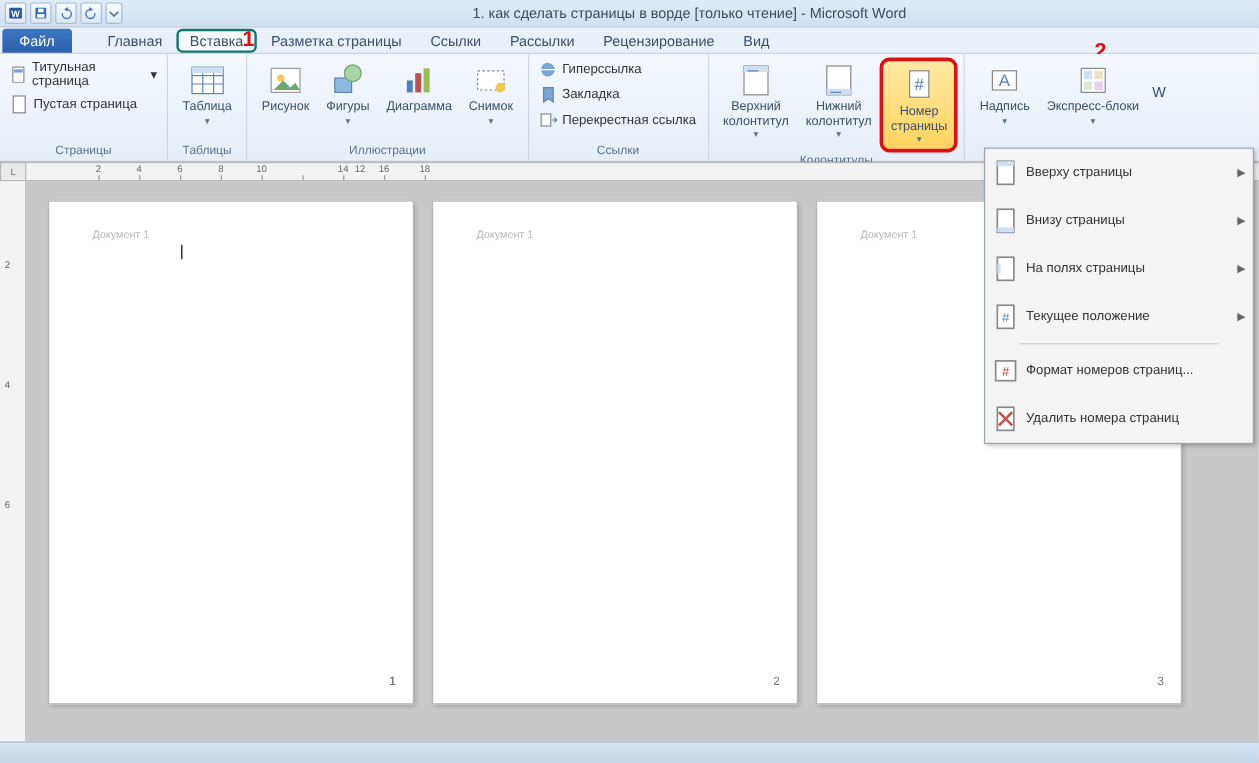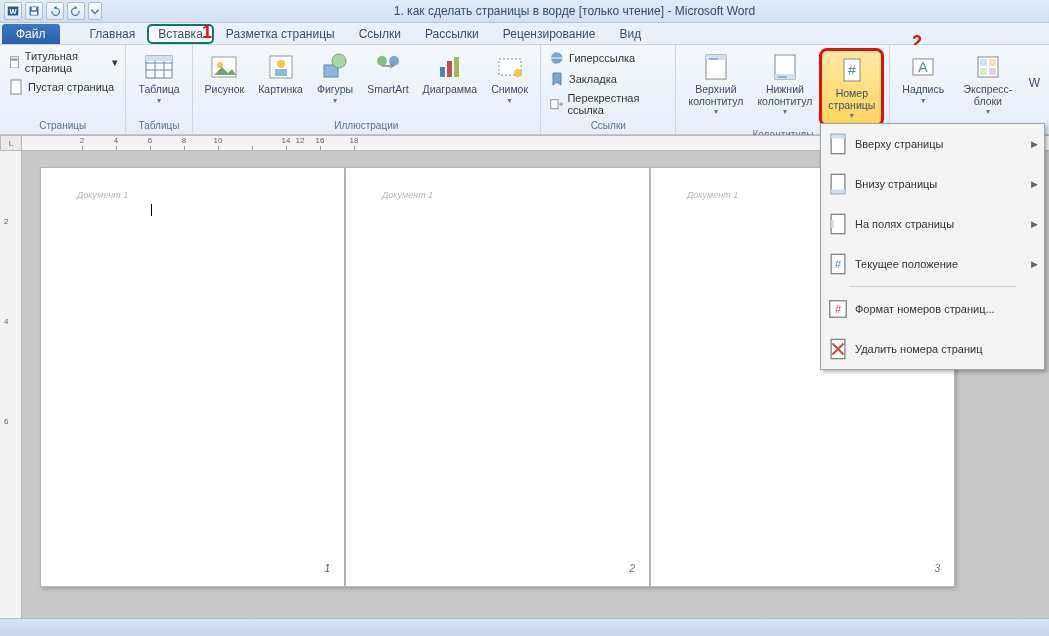--- a/index.html
+++ b/index.html
@@ -46,21 +46,21 @@
   .menu hr { border:none; border-top:1px solid #d0d0d0; margin:2px 28px 2px 28px; }
 
   
   .docarea { position:absolute; left:0; top:135px; right:0; bottom:18px; background:#c8c8c8; overflow:hidden; }
   .hruler { height:16px; background:#f3f3f3; border:1px solid #b8b8b8; border-left:none; border-right:none; margin-left:22px; position:relative; font-size:8px; color:#666; }
   .hruler .tick { position:absolute; top:10px; width:1px; height:4px; background:#999; }
   .hruler .num { position:absolute; top:0; transform:translateX(-50%); }
   .vruler { position:absolute; left:0; top:16px; bottom:0; width:22px; background:#f3f3f3; border-right:1px solid #b8b8b8; }
   .vruler .num { position:absolute; left:4px; font-size:8px; color:#666; transform:translateY(-50%); }
   .lcorner { position:absolute; left:0; top:0; width:22px; height:16px; background:#eaeaea; border:1px solid #b8b8b8; display:flex; align-items:center; justify-content:center; font-size:8px; color:#777; }
-  .pages { position:absolute; left:22px; top:22px; right:0; bottom:0; overflow:auto; display:flex; padding:10px 18px 20px 18px;font-style:italic; }
+  .pages { position:absolute; left:22px; top:22px; right:0; bottom:0; overflow:auto; display:flex; gap:15px; padding:10px 18px 20px 18px; }
   .page { width:305px; height:420px; background:#fff; border:1px solid #b5b5b5; box-shadow:2px 2px 4px rgba(0,0,0,.2); position:relative; }
   .page .phdr { position:absolute; top:22px; left:36px; font-size:9px; color:#b8b8b8; }
   .page .pnum { position:absolute; bottom:12px; right:14px; font-size:10px; color:#777; }
   .cursor { position:absolute; top:36px; left:110px; width:1px; height:12px; background:#000; }
 
   .statusbar { position:absolute; left:0; right:0; bottom:0; height:18px; background:linear-gradient(#d8e4f2,#c6d6e9); border-top:1px solid #a9bfd6; }
 
   svg { display:block; }
 </style>
 </head>
@@ -165,47 +165,26 @@
               <rect x="4" y="6" width="24" height="20" fill="#fff" stroke="#999"></rect>
               <circle cx="12" cy="14" r="3" fill="#f2c94c"></circle>
               <path d="M6 24 L14 16 L20 22 L24 18 L28 24 Z" fill="#6fa56f"></path>
             </svg>
           </div>
         <div class="blabel">Рисунок</div>
       </div>
       <div class="bigbtn">
         <div class="bic">
             <svg viewBox="0 0 32 32">
-              <rect x="5" y="5" width="22" height="22" fill="#fff" stroke="#999"></rect>
-              <circle cx="16" cy="13" r="4" fill="#f2c94c"></circle>
-              <rect x="10" y="18" width="12" height="7" fill="#8fb8e0"></rect>
-            </svg>
-          </div>
-        <div class="blabel">Картинка</div>
-      </div>
-      <div class="bigbtn">
-        <div class="bic">
-            <svg viewBox="0 0 32 32">
               <rect x="5" y="14" width="14" height="12" fill="#8fb8e0" stroke="#5c84b1"></rect>
               <circle cx="20" cy="10" r="7" fill="#a8d4a8" stroke="#6fa56f"></circle>
             </svg>
           </div>
         <div class="blabel">Фигуры</div>
         <span class="drop">▾</span>
-      </div>
-      <div class="bigbtn">
-        <div class="bic">
-            <svg viewBox="0 0 32 32">
-              <circle cx="10" cy="10" r="5" fill="#7ec27e"></circle>
-              <circle cx="22" cy="10" r="5" fill="#7aa6d6"></circle>
-              <path d="M10 15 L22 15" stroke="#888" stroke-width="1.5"></path>
-              <path d="M22 15 L18 13 M22 15 L18 17" stroke="#888"></path>
-            </svg>
-          </div>
-        <div class="blabel">SmartArt</div>
       </div>
       <div class="bigbtn">
         <div class="bic">
             <svg viewBox="0 0 32 32">
               <rect x="6" y="16" width="5" height="10" fill="#4f81bd"></rect>
               <rect x="13" y="10" width="5" height="16" fill="#c0504d"></rect>
               <rect x="20" y="6" width="5" height="20" fill="#9bbb59"></rect>
             </svg>
           </div>
         <div class="blabel">Диаграмма</div>

